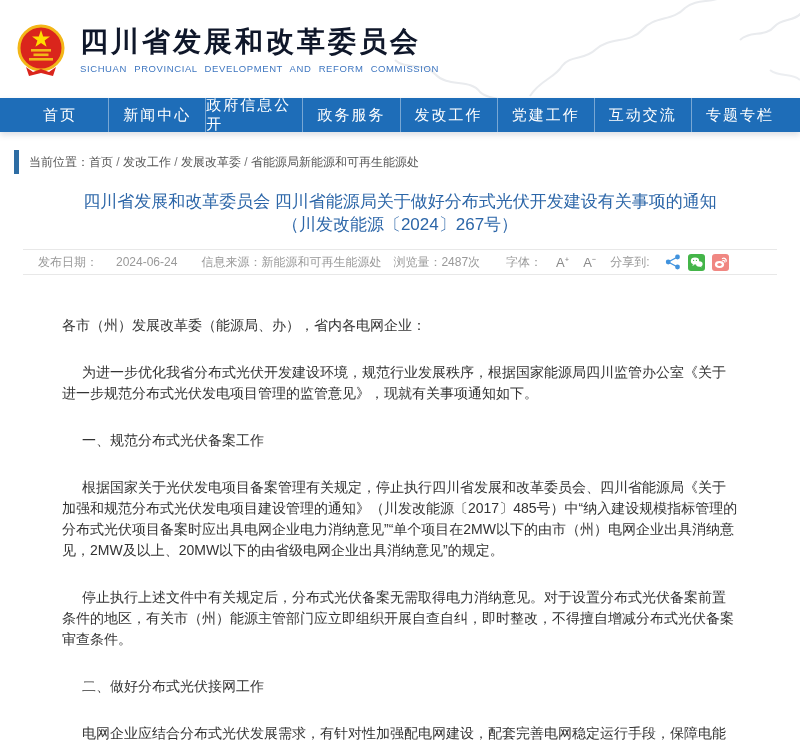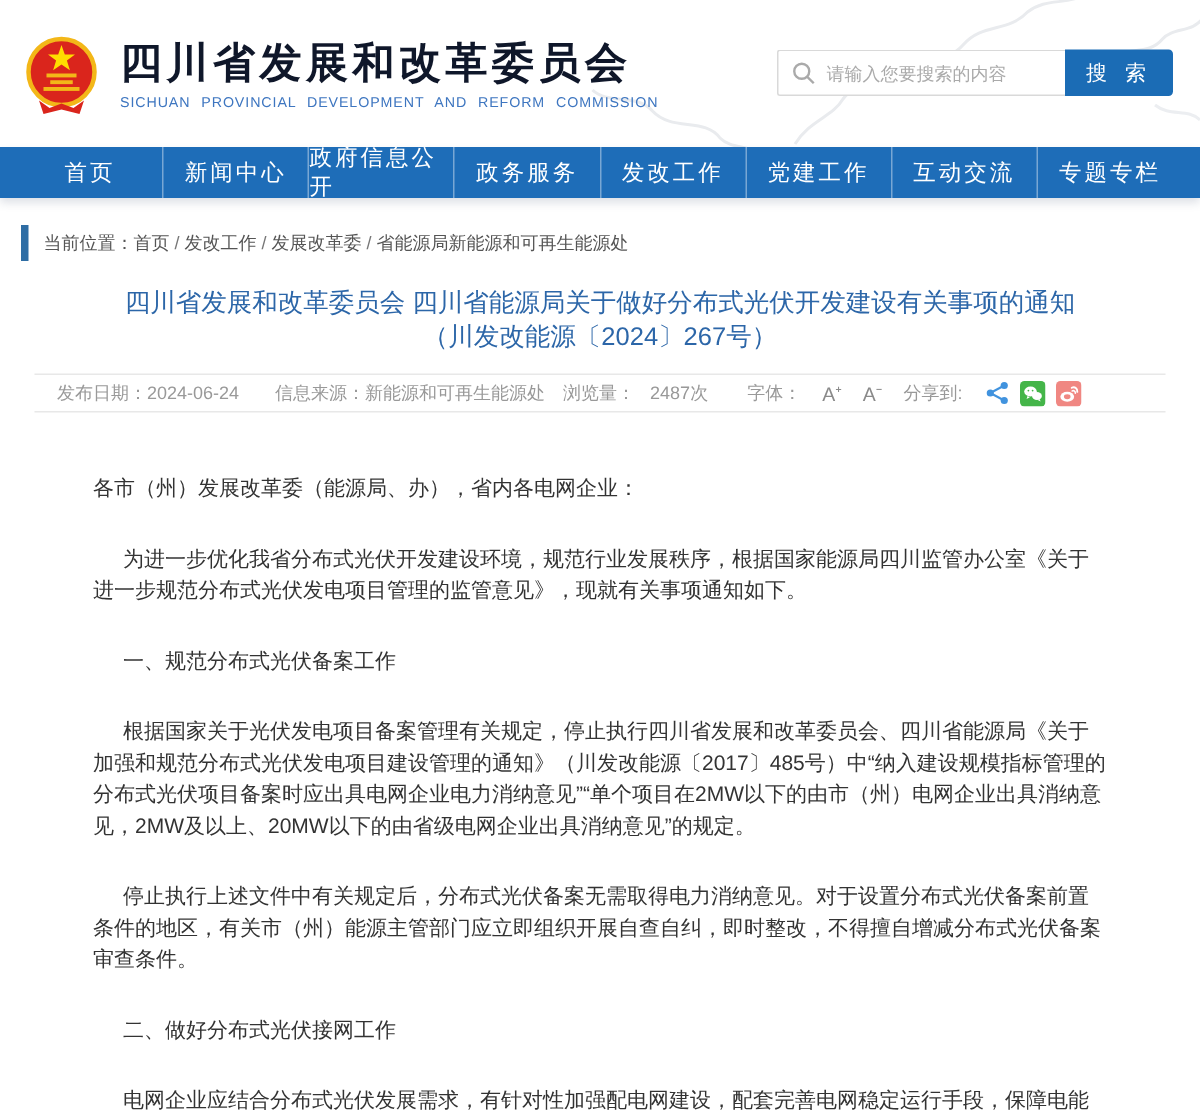--- a/index.html
+++ b/index.html
@@ -40,23 +40,23 @@
   .crumb { color:#555; text-decoration:none; cursor:pointer; }
   .crumb:not(:last-child)::after { content:" / "; color:#777; }
 
   
   .article { padding:0 23px; }
   .art-title { margin:16px auto 0; max-width:660px; text-align:center; color:#2c66a8;
                font-size:17px; line-height:23px; font-weight:normal; }
   .meta { margin-top:13px; border-top:1px solid #e8e8e8; border-bottom:1px solid #e8e8e8;
           height:26px; display:flex; align-items:center; font-size:12px; color:#999; }
   .meta .seg { display:flex; align-items:center; white-space:nowrap; }
-  .m-date { margin-left:15px; }
+  .m-date { margin-left:15px;gap:18px; }
   .m-source { margin-left:24px; }
-  .m-views { margin-left:12px;gap:10px; }
+  .m-views { margin-left:12px; }
   .m-font { margin-left:26px; }
   .m-share { margin-left:14px; }
   .font-btn { color:#8a8a8a; font-size:13px; margin-left:14px; cursor:pointer; }
   .share-icons { display:flex; align-items:center; margin-left:8px; }
   .share-icons .sic { margin-left:7px; cursor:pointer; display:flex; }
 
   
   .content { padding:40px 39px 0 39px; font-size:14px; color:#333; }
   .block { line-height:21px; text-indent:20px; }
   .block + .block { margin-top:26px; }
@@ -82,30 +82,20 @@
       <rect x="17.5" y="31.5" width="15" height="2.6" fill="#f3b718"></rect>
       <rect x="13" y="36" width="24" height="2.6" fill="#f3b718"></rect>
       <path d="M10 45 L17 50 L25 47 L33 50 L40 45 L37 54 L25 51 L13 54 Z" fill="#da251c"></path>
     </svg>
     <div>
       <div class="brand-cn">四川省发展和改革委员会</div>
       <div class="brand-en">SICHUAN PROVINCIAL DEVELOPMENT AND REFORM COMMISSION</div>
     </div>
   </div>
 
-  <div class="search">
-    <div class="search-box">
-      <svg class="mag" width="16" height="16" viewBox="0 0 16 16">
-        <circle cx="6.5" cy="6.5" r="5" fill="none" stroke="#aaa" stroke-width="1.6"></circle>
-        <line x1="10.2" y1="10.2" x2="14.5" y2="14.5" stroke="#aaa" stroke-width="1.6"></line>
-      </svg>
-      <input type="text" placeholder="请输入您要搜索的内容" style="">
-    </div>
-    <button class="search-btn">搜 索</button>
-  </div>
 </div>
 
 <div class="nav">
 
     <a class="nav-item">首页</a>
 
     <a class="nav-item">新闻中心</a>
 
     <a class="nav-item">政府信息公开</a>
 

